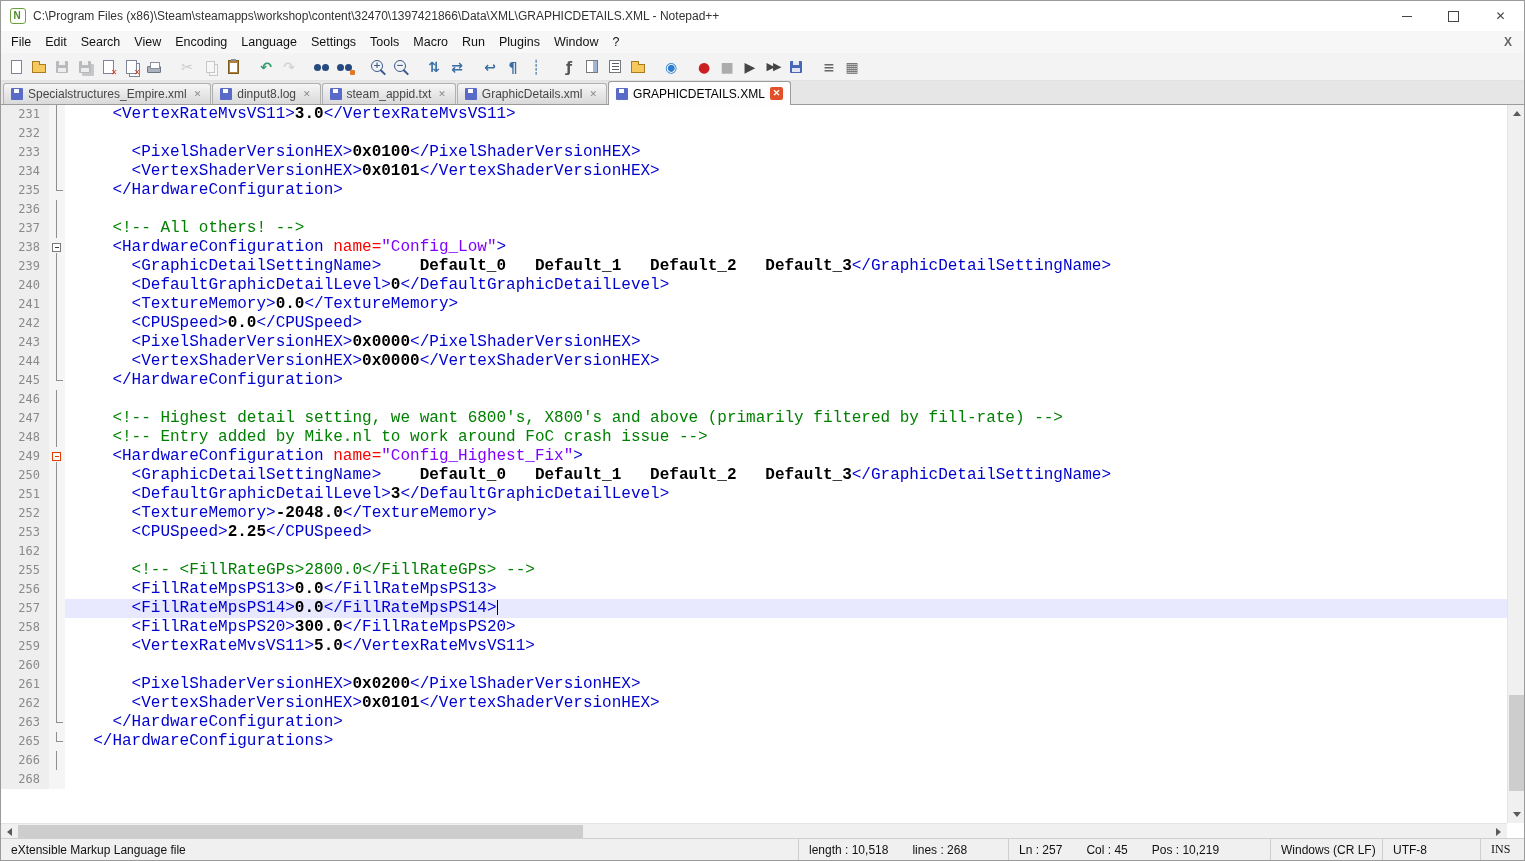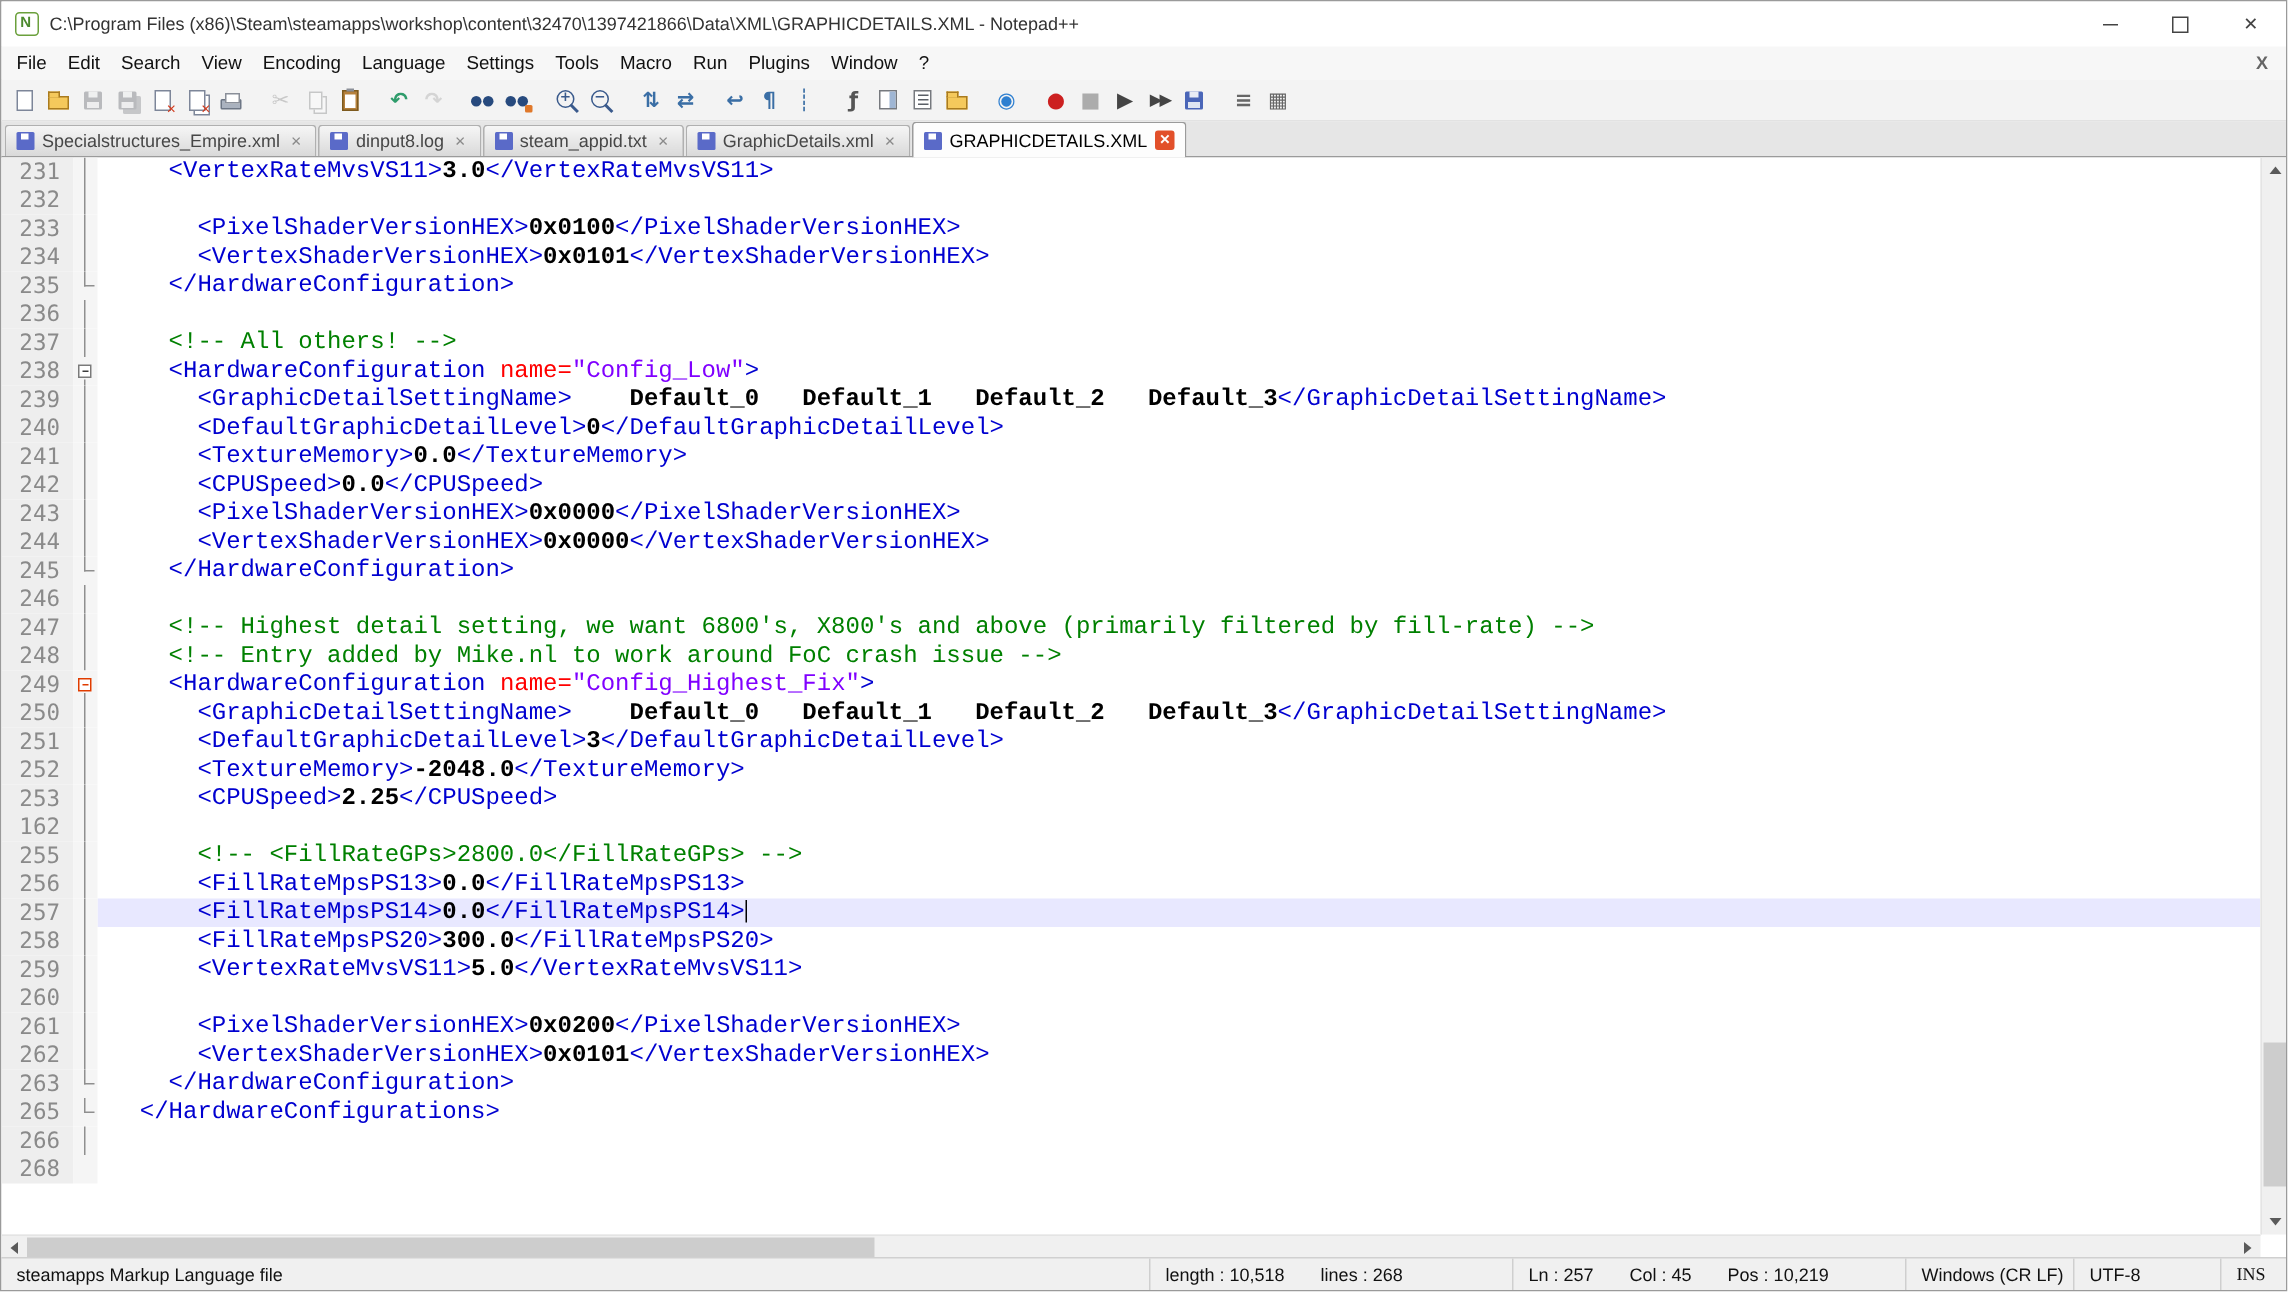--- a/index.html
+++ b/index.html
@@ -68,21 +68,21 @@
   .tab.active { background:#fdfdfd; height:24px; color:#000; margin-bottom:-1px; position:relative; z-index:2; border-color:#9b9b9b; }
   .tab-icon { width:12px; height:12px; background:#5a6ac8; border-radius:1px; position:relative; flex:none; }
   .tab-icon::before { content:""; position:absolute; left:3px; top:1px; width:5px; height:4px; background:#fff; }
   .tab-close { font-size:9px; color:#8a8a8a; padding:1px 2px; line-height:1; }
   .tab.active .tab-close { background:#e2502a; color:#fff; border-radius:2px; padding:2px 3px; font-weight:bold; }
 
   
   .editor { flex:1; position:relative; background:#fff; overflow:hidden; display:flex; flex-direction:column; }
   .code-lines { flex:1; overflow:hidden; margin-right:17px; }
   .row { display:flex; height:19px; font-family:"DejaVu Sans Mono","Liberation Mono",monospace; font-size:16px; line-height:19px; }
-  .ln { width:48px; flex:none; text-align:right; padding-right:9px; color:#8a8a8a; background:#eeeeee; font-size:15px; }
+  .ln { width:48px; flex:none; text-align:right; padding-right:9px; color:#8a8a8a; background:#eeeeee; font-size:12px; }
   .fold { width:16px; flex:none; position:relative; background:#f5f5f5; }
   .fold.fl::before { content:""; position:absolute; left:7px; top:0; bottom:0; width:1px; background:#8f8f8f; }
   .fold.fe::before { content:""; position:absolute; left:7px; top:0; height:10px; width:1px; background:#8f8f8f; }
   .fold.fe::after { content:""; position:absolute; left:7px; top:9px; width:7px; height:1px; background:#8f8f8f; }
   .fold.fb::after,.fold.fbh::after { content:""; position:absolute; left:7px; top:15px; bottom:0; width:1px; background:#8f8f8f; }
   .fbox { position:absolute; left:3px; top:5px; width:9px; height:9px; background:#fff; border:1px solid #7a7a7a; }
   .fbox::before { content:""; position:absolute; left:1.5px; top:3px; width:4px; height:1px; background:#3c3c3c; }
   .fbh .fbox { border-color:#e03c00; }
   .fbh .fbox::before { background:#e03c00; }
   .code { flex:1; white-space:pre; padding-left:9px; color:#000;font-family:Liberation Mono, monospace; }
@@ -106,21 +106,21 @@
   .hs-left { left:0; } .hs-right { right:0; }
   .hs-left::before { content:""; border:4px solid transparent; border-right:5px solid #5a5a5a; margin-right:4px; }
   .hs-right::before { content:""; border:4px solid transparent; border-left:5px solid #5a5a5a; margin-left:4px; }
   .hs-thumb { position:absolute; left:17px; top:1px; height:13px; width:565px; background:#cdcdcd; }
 
   
   .statusbar { height:22px; flex:none; display:flex; align-items:stretch; background:#f0f0f0; border-top:1px solid #d0d0d0; font-size:12px; color:#111; }
   .sb-cell { display:flex; align-items:center; padding:0 10px; border-left:1px solid #cfcfcf; white-space:nowrap; }
   .sb-cell:first-child { border-left:none; flex:1; }
   .sb-gap > span + span { margin-left:24px; }
-  .sb-len { width:210px; } .sb-pos { width:262px;margin-left:32px; } .sb-eol { width:112px; } .sb-enc { width:98px; } .sb-ins { width:44px; justify-content:flex-start;font-family:Liberation Serif, serif; }
+  .sb-len { width:210px; } .sb-pos { width:262px; } .sb-eol { width:112px; } .sb-enc { width:98px; } .sb-ins { width:44px; justify-content:flex-start;font-family:Liberation Serif, serif; }
 </style>
 </head>
 <body>
 
 <div class="window">
 
   <div class="titlebar">
     <span class="app-icon"></span>
     <span class="win-title">C:\Program Files (x86)\Steam\steamapps\workshop\content\32470\1397421866\Data\XML\GRAPHICDETAILS.XML - Notepad++</span>
     <div class="win-controls">
@@ -483,21 +483,21 @@
     </div>
     <div class="vscroll">
       <span class="vs-btn vs-up"></span>
       <span class="vs-thumb"></span>
       <span class="vs-btn vs-down"></span>
     </div>
   </div>
 
   <div class="statusbar">
     <div class="sb-cell">
-      <span>steamapps Markup Language file</span>
+      <span>eXtensible Markup Language file</span>
     </div>
     <div class="sb-cell sb-gap sb-len">
       <span>length : 10,518</span>
       <span>lines : 268</span>
     </div>
     <div class="sb-cell sb-gap sb-pos">
       <span>Ln : 257</span>
       <span>Col : 45</span>
       <span>Pos : 10,219</span>
     </div>

